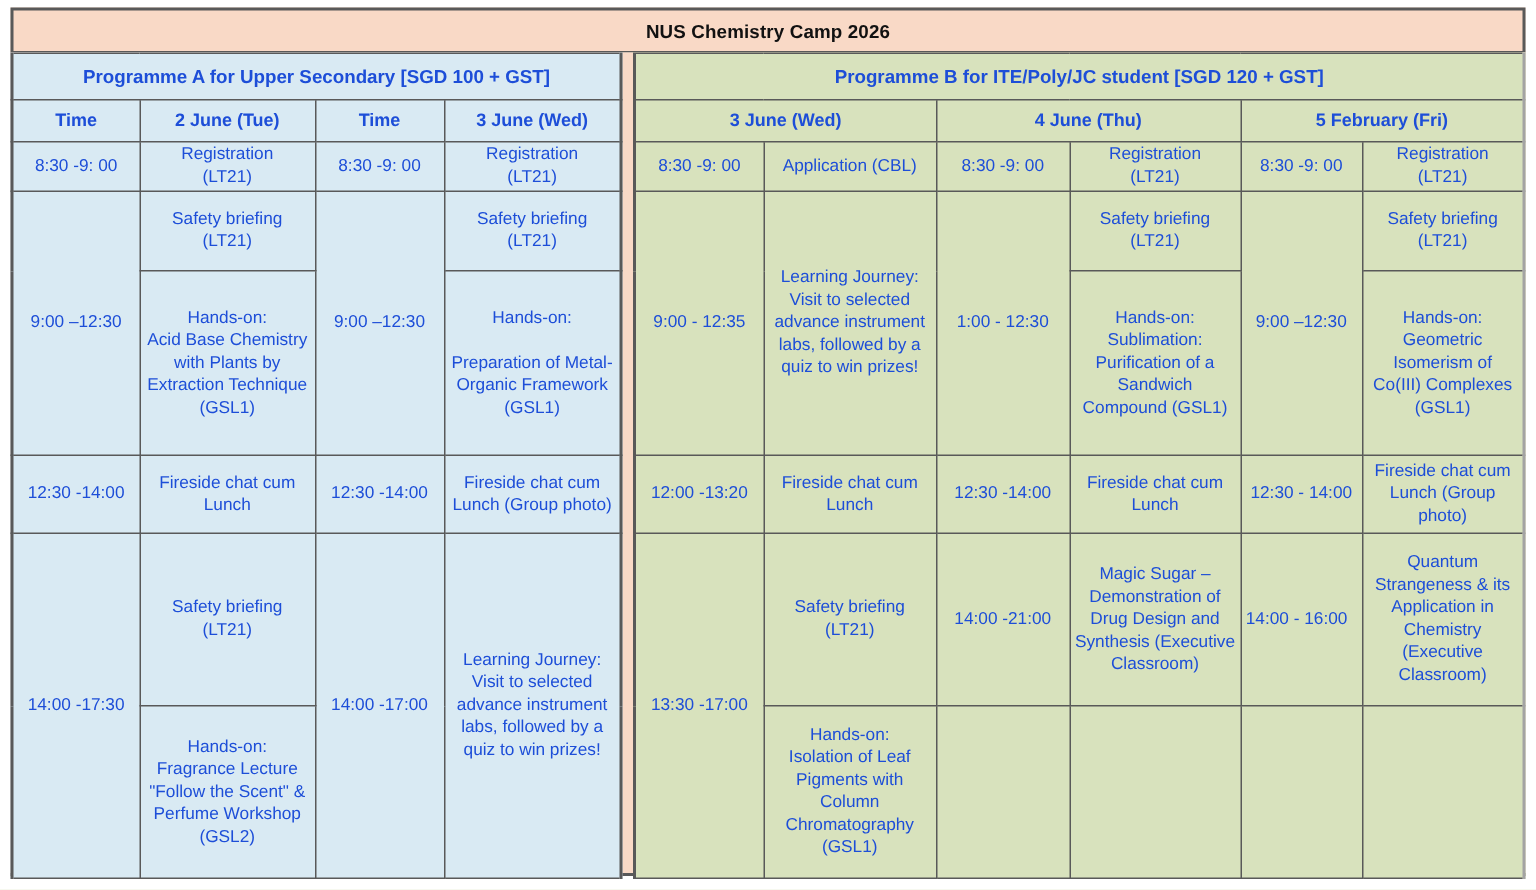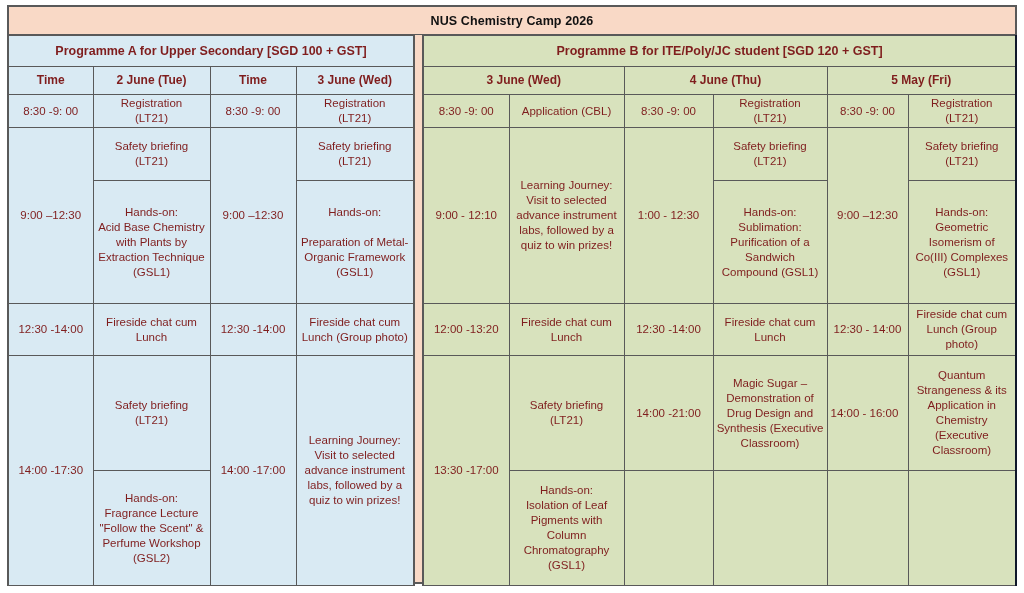--- a/index.html
+++ b/index.html
@@ -10,25 +10,25 @@
     border:2px solid #595959;border-bottom:1px solid #595959;
     display:flex;align-items:center;justify-content:center;
     font-weight:bold;font-size:12.5px;color:#111111;letter-spacing:.1px;
   }
   .tables-row{
     box-sizing:border-box;display:flex;justify-content:space-between;
     height:549px;background:#f9d9c6;border-bottom:2px solid #595959;
   }
   table{border-collapse:collapse;table-layout:fixed;height:547px;}
   #tableA{width:406px;background:#d9eaf3;border-left:2px solid #595959;border-right:2px solid #595959;}
-  #tableB{width:593px;background:#d8e2bd;border-left:2px solid #595959;border-right:2px solid #0f172a;}
+  #tableB{width:593px;background:#d8e2bd;border-left:2px solid #595959;border-right:2px solid #a3a3a3;}
   td{
     border:1px solid #595959;padding:1px 3px;box-sizing:border-box;
     text-align:center;vertical-align:middle;
-    font-size:11.5px;line-height:15px;color:#7f1d1d;
+    font-size:11.5px;line-height:15px;color:#1d4ed8;
     white-space:pre-line;overflow:hidden;
   }
   td.hdr{font-weight:bold;font-size:12.5px;white-space:normal;}
   td.colhdr{font-weight:bold;font-size:12px;white-space:normal;}
   td.align-left{text-align:left;}
   tr.rh-ph{height:31px;}
   tr.rh-ch{height:28px;margin-left:19px;}
   tr.rh-r1{height:31px;}
   tr.rh-r2a{height:53px;}
   tr.rh-r2b{height:123px;}
@@ -113,34 +113,34 @@
           <col style="width:81px">
           <col style="width:108px">
       </colgroup>
       <tbody>
           <tr class="rh-ph">
         <td class="hdr" colspan="6">Programme B for ITE/Poly/JC student [SGD 120 + GST]</td>
       </tr>
       <tr class="rh-ch">
         <td class="colhdr" colspan="2">3 June (Wed)</td>
         <td class="colhdr" colspan="2">4 June (Thu)</td>
-        <td class="colhdr" colspan="2">5 May (Fri)</td>
+        <td class="colhdr" colspan="2">5 February (Fri)</td>
       </tr>
       <tr class="rh-r1">
         <td>8:30 -9: 00</td>
         <td>Application (CBL)</td>
         <td>8:30 -9: 00</td>
         <td>Registration
 (LT21)</td>
         <td>8:30 -9: 00</td>
         <td>Registration
 (LT21)</td>
       </tr>
       <tr class="rh-r2a">
-        <td rowspan="2">9:00 - 12:10</td>
+        <td rowspan="2">9:00 - 12:35</td>
         <td rowspan="2">Learning Journey: Visit to selected advance instrument labs, followed by a quiz to win prizes!</td>
         <td rowspan="2">1:00 - 12:30</td>
         <td>Safety briefing
 (LT21)</td>
         <td rowspan="2">9:00 –12:30</td>
         <td>Safety briefing
 (LT21)</td>
       </tr>
       <tr class="rh-r2b">
         <td>Hands-on:

